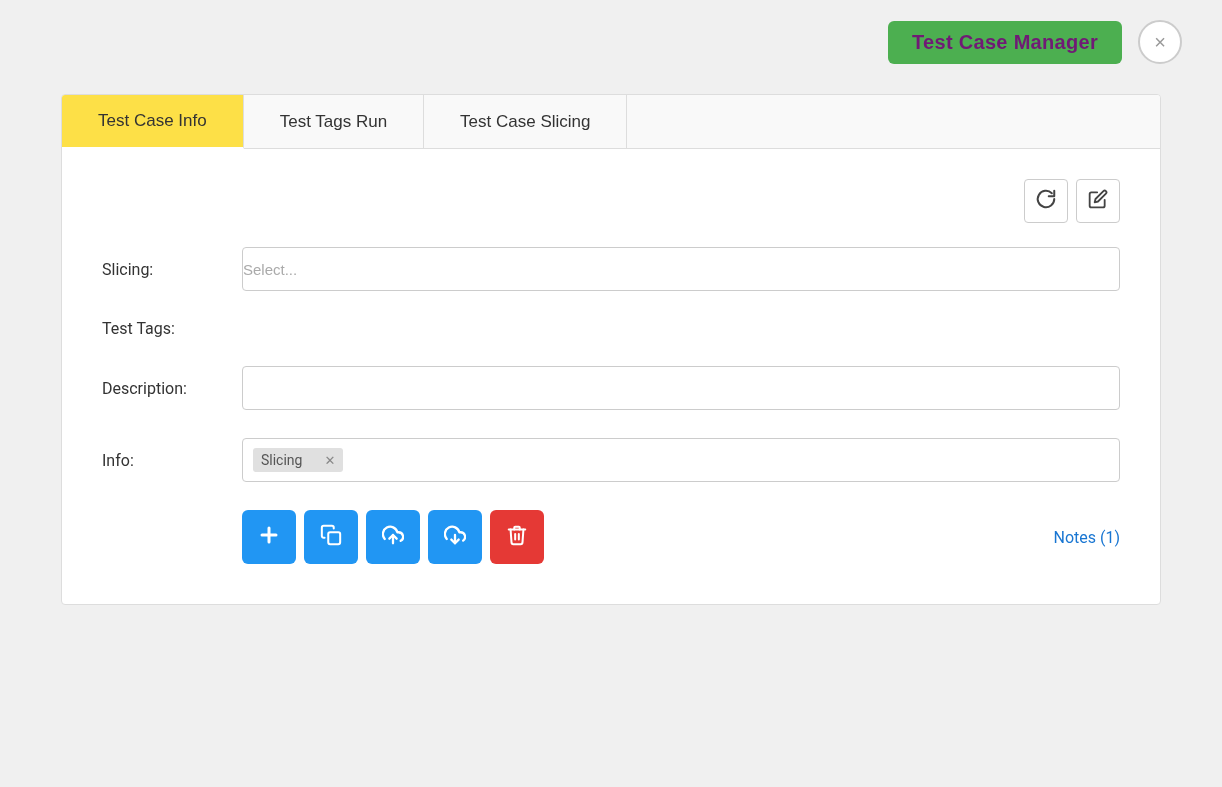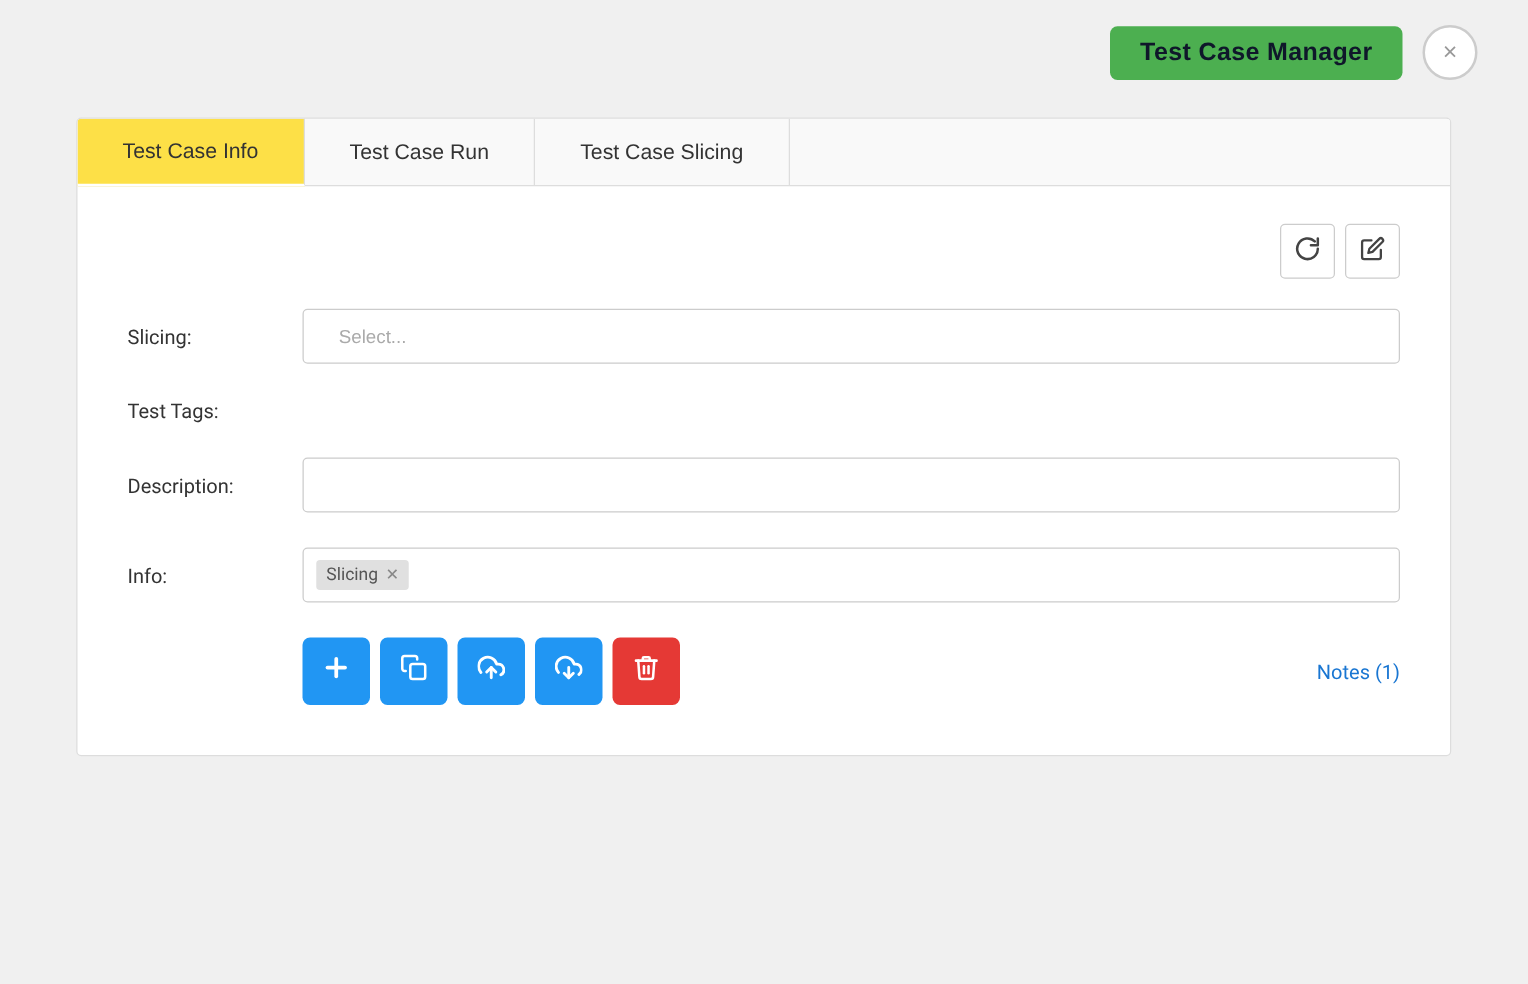--- a/index.html
+++ b/index.html
@@ -27,21 +27,21 @@
       width: 100%;
       display: flex;
       justify-content: flex-end;
       align-items: center;
       margin-bottom: 30px;
       padding-right: 20px;
       gap: 16px;
     }
     .title-btn {
       background: #4caf50;
-      color: #0f172a;
+      color: #701a75;
       font-weight: bold;
       font-size: 20px;
       padding: 10px 24px;
       border: none;
       border-radius: 6px;
       cursor: pointer;
       letter-spacing: 0.3px;
     }
     .close-btn {
       width: 44px;
@@ -124,21 +124,21 @@
       min-width: 140px;
       font-size: 16px;
       color: #333;
       font-weight: 400;
     }
     .form-control {
       flex: 1;
       height: 44px;
       border: 1px solid #ccc;
       border-radius: 4px;
-      padding: 0 28px;
+      padding: 0 0;
       font-size: 15px;
       color: #333;
       background: #fff;
       outline: none;
     }
     .form-control::placeholder {
       color: #aaa;
     }
     .select-wrapper {
       flex: 1;
@@ -180,21 +180,21 @@
       background: #fff;
     }
     .tag-item {
       background: #e0e0e0;
       border-radius: 3px;
       padding: 4px 8px;
       font-size: 14px;
       color: #555;
       display: flex;
       align-items: center;
-      gap: 6px;
+      gap: 22px;
     }
     .tag-remove {
       cursor: pointer;
       color: #888;
       font-size: 13px;
       line-height: 1;
     }
     
     .bottom-row {
       display: flex;
@@ -235,21 +235,21 @@
 
   <div class="header-row">
     <button class="title-btn">Test Case Manager</button>
     <button class="close-btn">×</button>
   </div>
 
   <div class="main-card">
 
     <div class="tabs-row">
       <button class="tab active">Test Case Info</button>
-      <button class="tab">Test Case Run</button>
+      <button class="tab">Test Tags Run</button>
       <button class="tab">Test Case Slicing</button>
     </div>
 
     <div class="tab-content">
 
       <div class="action-icons-row">
         <button class="icon-btn">
           <span>
             <svg width="22" height="22" viewBox="0 0 24 24" fill="none" stroke="#444" stroke-width="2.2" stroke-linecap="round" stroke-linejoin="round">
               <path d="M21 12a9 9 0 1 1-2.64-6.36"></path>

